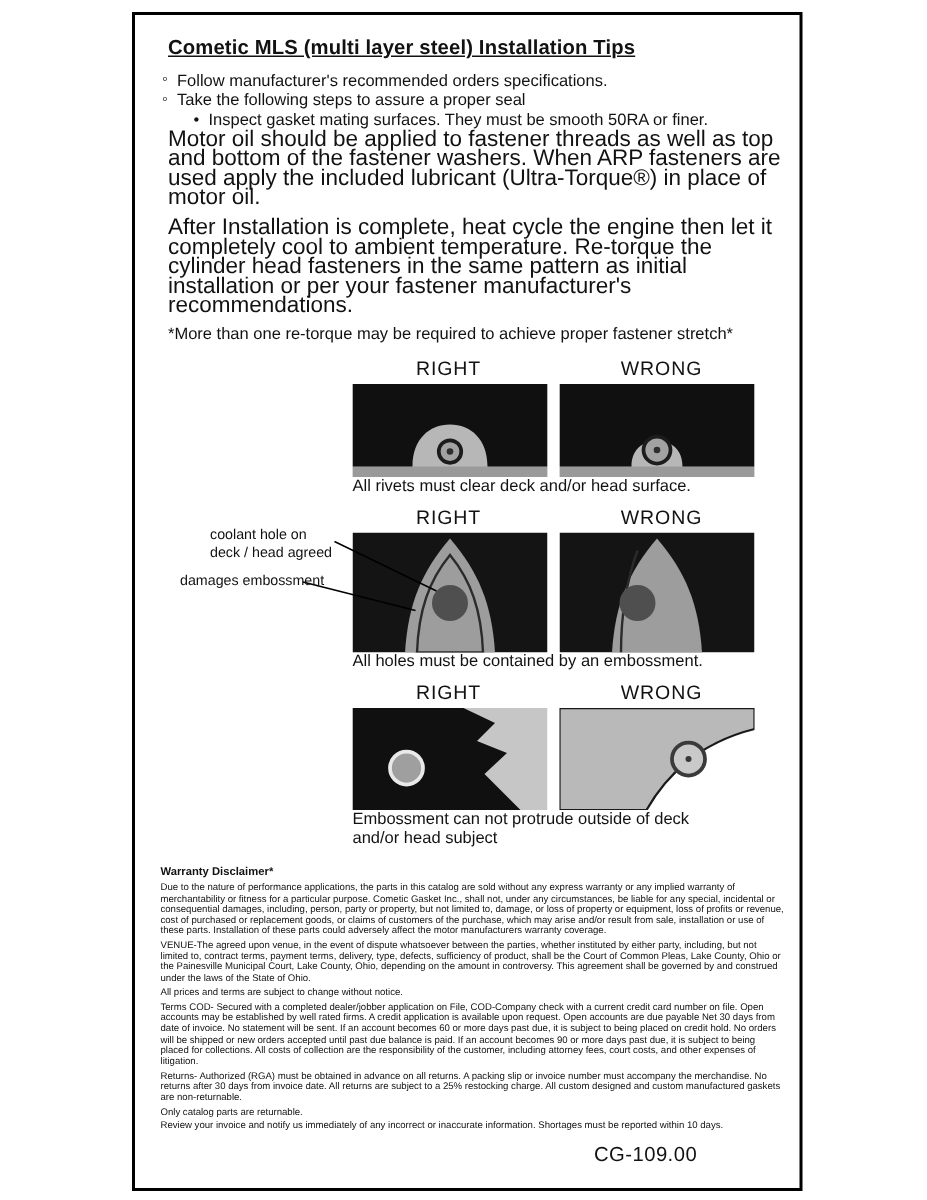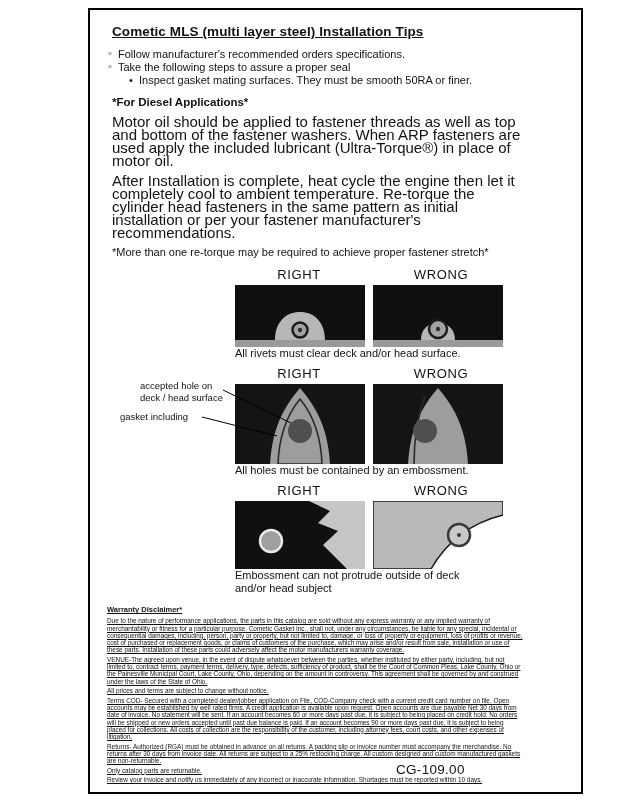--- a/index.html
+++ b/index.html
@@ -4,21 +4,21 @@
 <style>
   * { margin:0; padding:0; box-sizing:border-box; }
   html, body { background:#ffffff; }
   body {
     width:618px; height:800px;
     font-family:"Liberation Sans","DejaVu Sans",sans-serif;
     color:#121212;
   }
   .page { position:relative; width:618px; height:800px; background:#ffffff; overflow:hidden; }
   .frame {
-    position:absolute; left:88px; top:8px; width:495px; height:786px;
+    position:absolute; left:88px; top:8px; width:447px; height:786px;
     border:2px solid #000; padding:12px 12px 0 17px; overflow:hidden; background:#fff;
   }
   .title { font-size:13.5px; font-weight:bold; text-decoration:underline; margin:2px 0 9px 5px; letter-spacing:0.1px; }
   .tip { position:relative; font-size:11px; line-height:12.8px; padding-left:11px; }
   .tip::before { content:"◦"; position:absolute; left:1px; top:-1px; }
   .subtip { position:relative; font-size:11px; line-height:12.8px; margin-left:21px; padding-left:11px; }
   .subtip::before { content:"•"; position:absolute; left:1px; top:0; }
   .diesel-heading { font-size:11.5px; font-weight:bold; margin:10px 0 7px 5px; }
   .para { font-size:15px; line-height:13px; width:410px; margin:0 0 7px 5px; }
   .note { font-size:11px; line-height:13px; margin:0 0 8px 5px; }
@@ -33,40 +33,39 @@
   .fig { width:130px; }
   .fig svg { display:block; width:130px; height:auto; }
   .diag-caption { font-size:11px; line-height:13px; margin-top:0; }
   .cap3 { width:235px; }
 
   .callout { position:absolute; font-size:9.5px; line-height:11.5px; color:#111; z-index:3; }
   .callout-coolant { left:-95px; top:14px; width:84px; }
   .callout-emboss { left:-115px; top:45px; white-space:nowrap; }
   .leader-lines { position:absolute; left:-128px; top:0; width:270px; height:100px; z-index:2; pointer-events:none; }
 
-  .warranty { margin-top:8px; width:416px;text-decoration:underline; }
+  .warranty { margin-top:8px; width:416px; }
   .warranty-heading { font-size:7.5px; font-weight:bold; margin-bottom:3px; }
   .warranty p { font-size:6.4px; line-height:7.2px; margin-bottom:2.5px; }
   .footer-code { position:absolute; left:306px; top:752px; font-size:13.5px; letter-spacing:0.3px; }
 </style>
 </head>
 <body>
 
 <div class="page">
   <div class="frame">
 
     <div class="title">Cometic MLS (multi layer steel) Installation Tips</div>
 
     <div>
       <div class="tip">Follow manufacturer's recommended orders specifications.</div>
       <div class="tip">Take the following steps to assure a proper seal</div>
       <div class="subtip">Inspect gasket mating surfaces.  They must be smooth 50RA or finer.</div>
     </div>
 
-    <div class="diesel-heading">*For Diesel Applications*</div>
     <div class="para">Motor oil should be applied to fastener threads as well as top and bottom of the fastener washers. When ARP fasteners are used apply the included lubricant (Ultra-Torque®) in place of motor oil.</div>
     <div class="para">After Installation is complete, heat cycle the engine then let it completely cool to ambient temperature. Re-torque the cylinder head fasteners in the same pattern as initial installation or per your fastener manufacturer's recommendations.</div>
     <div class="note">*More than one re-torque may be required to achieve proper fastener stretch*</div>
 
     <div class="diag-row r1">
       <div class="diag-headers">
         <div class="diag-h">RIGHT</div>
         <div class="diag-h">WRONG</div>
       </div>
       <div class="diag-figs">
@@ -86,22 +85,22 @@
             <path d="M0,0 H130 V55 H82 C82,44 75,38 65,38 C55,38 48,44 48,55 H0 Z" fill="#101010"></path>
             <circle cx="65" cy="44" r="9" fill="#a2a2a2" stroke="#1c1c1c" stroke-width="2.5"></circle>
             <circle cx="65" cy="44" r="2.2" fill="#2e2e2e"></circle>
           </svg>
         </div>
       </div>
       <div class="diag-caption">All rivets must clear deck and/or head surface.</div>
     </div>
 
     <div class="diag-row r2">
-      <div class="callout callout-coolant">accepted hole on deck / head surface</div>
-      <div class="callout callout-emboss">gasket including</div>
+      <div class="callout callout-coolant">coolant hole on deck / head agreed</div>
+      <div class="callout callout-emboss">damages embossment</div>
       <div class="diag-headers">
         <div class="diag-h">RIGHT</div>
         <div class="diag-h">WRONG</div>
       </div>
       <div class="diag-figs">
         <div class="fig">
           <svg viewBox="0 0 130 80">
             <rect width="130" height="80" fill="#141414"></rect>
             <path d="M65,4 C84,26 93,48 95,80 L35,80 C37,48 46,26 65,4 Z" fill="#9d9d9d"></path>
             <path d="M65,15 C79,32 86,52 87,80 L43,80 C44,52 51,32 65,15 Z" fill="none" stroke="#2b2b2b" stroke-width="1.6"></path>

